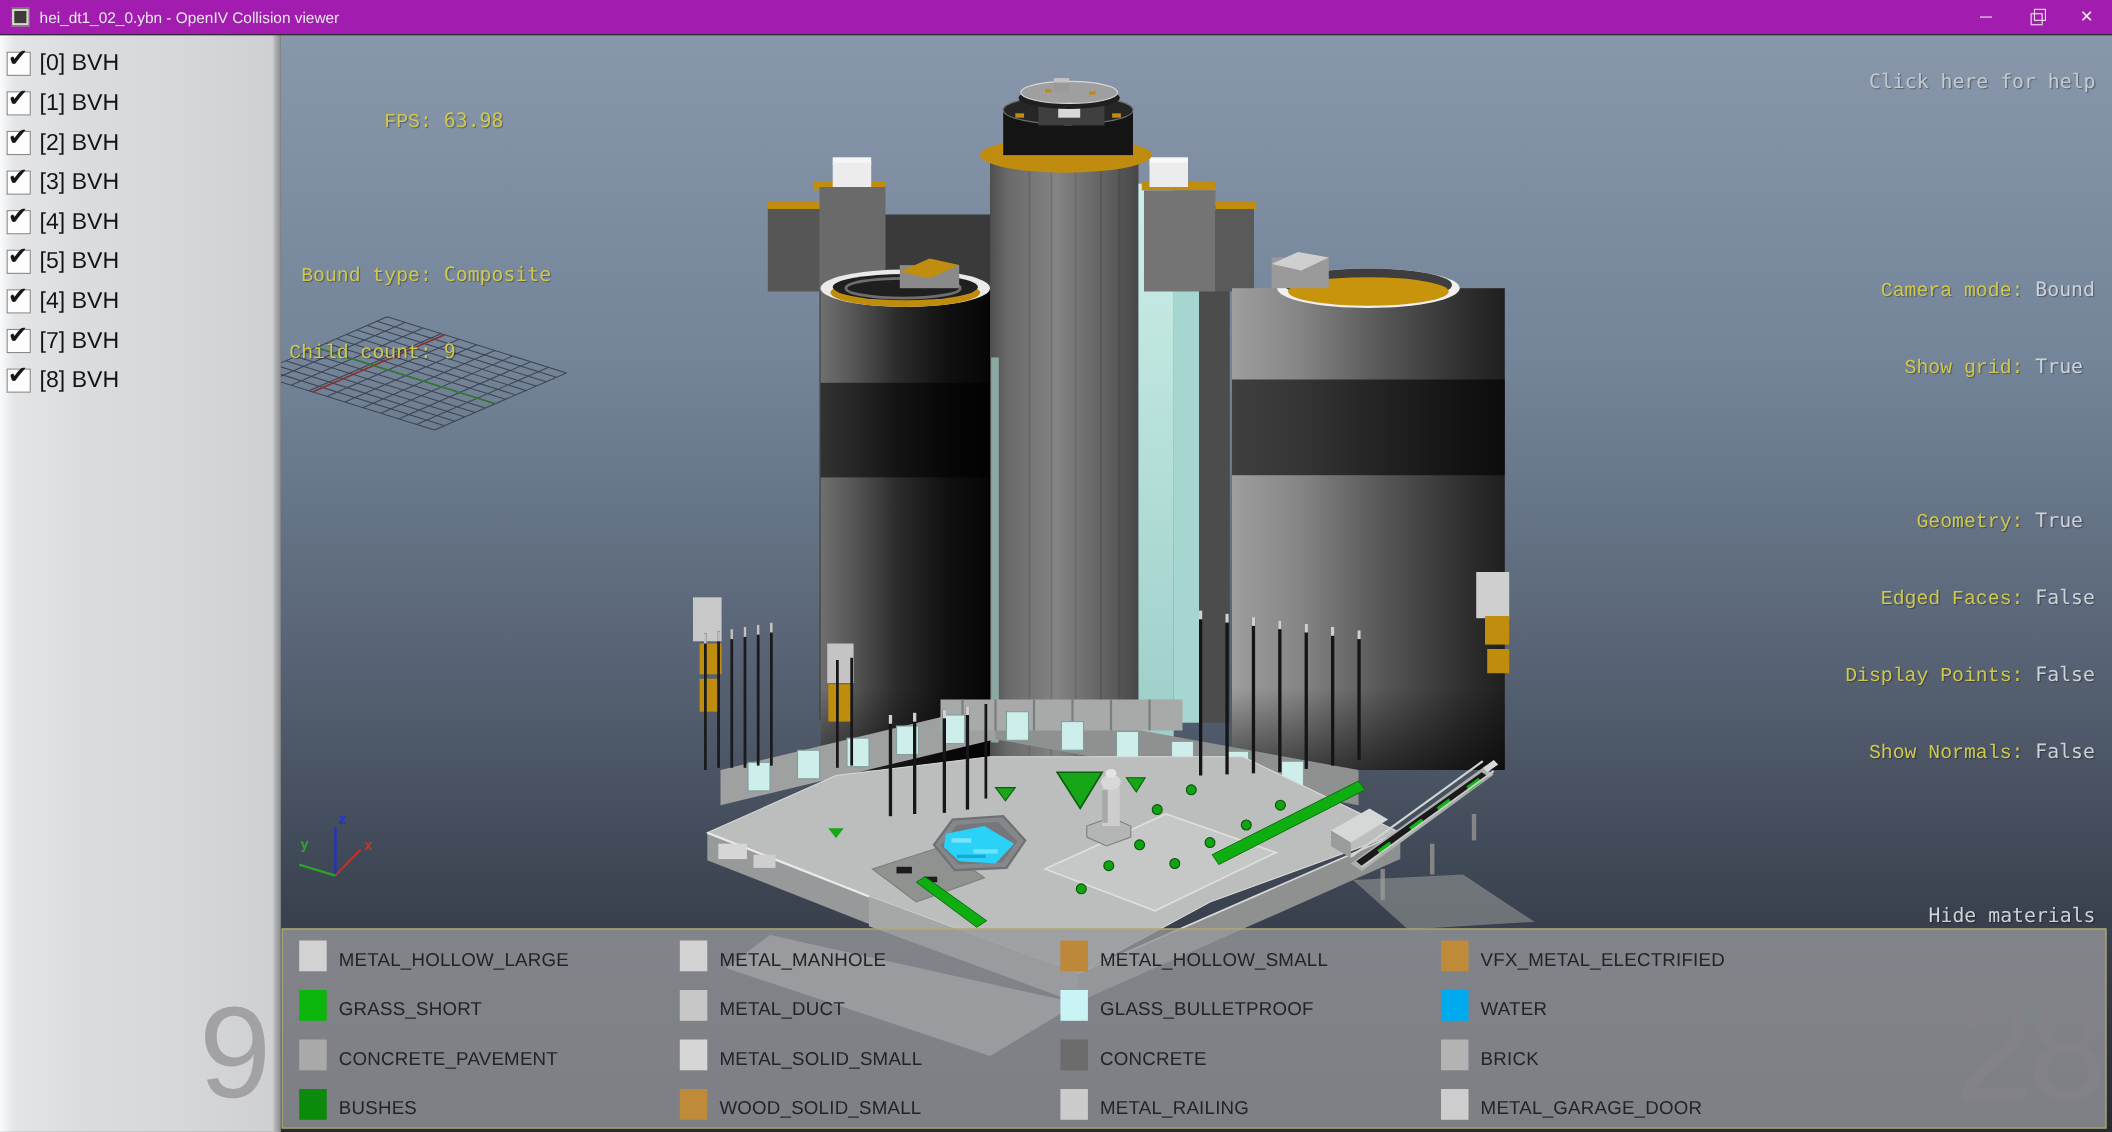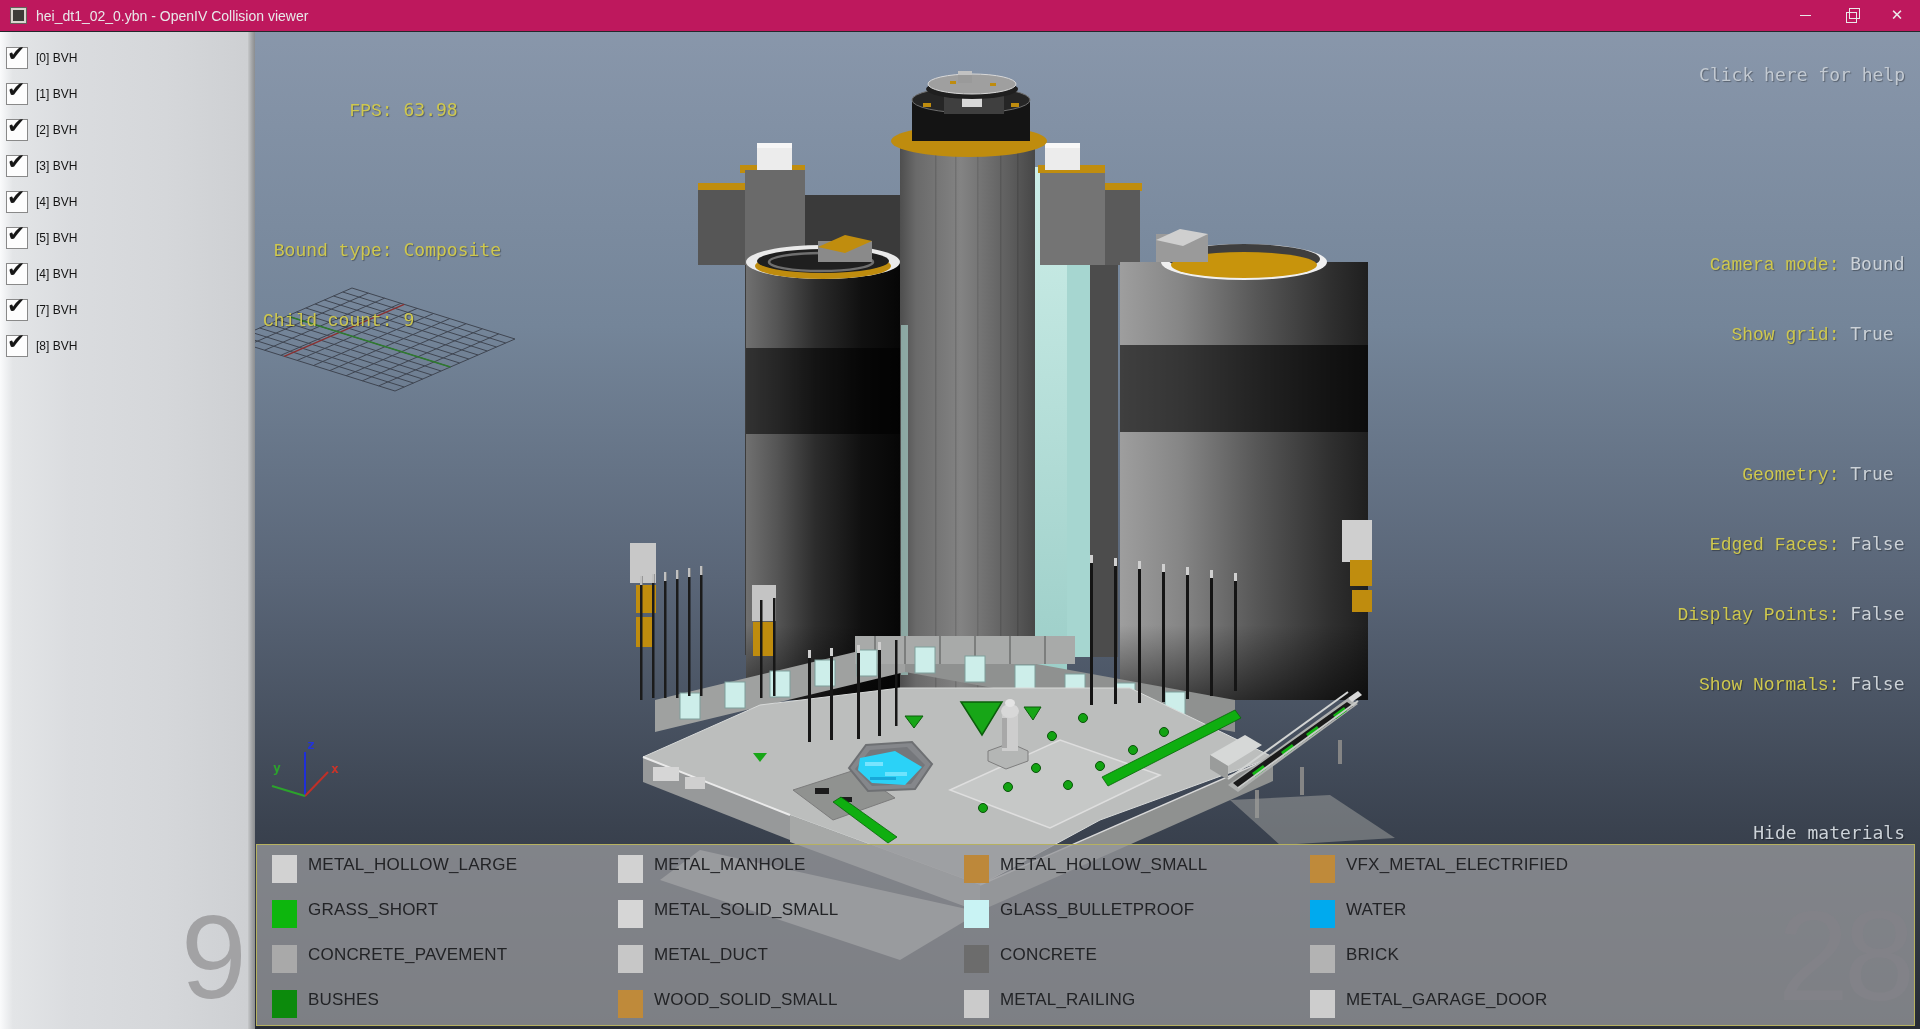--- a/index.html
+++ b/index.html
@@ -1,20 +1,20 @@
 <!DOCTYPE html>
 <html><head>
 <meta charset="utf-8">
 <style>
   html,body{margin:0;padding:0;}
   body{width:1920px;height:1029px;overflow:hidden;background:#15181d;position:relative;
        font-family:"Liberation Sans",sans-serif;-webkit-font-smoothing:antialiased;}
 
   
-  .titlebar{position:absolute;left:0;top:0;width:1920px;height:31px;background:#be185d;
+  .titlebar{position:absolute;left:0;top:0;width:1920px;height:31px;background:#a21caf;
             border-bottom:1px solid #24272c;display:flex;align-items:center;z-index:50;}
   .app-icon{width:17px;height:17px;margin:0 9px 0 10px;background:#d9d6cf;border:1px solid #64615a;
             position:relative;box-sizing:border-box;}
   .app-icon::after{content:"";position:absolute;left:2px;top:2px;right:2px;bottom:2px;background:#3c3b37;}
   .title-text{color:#e8e9ea;font-size:14px;}
   .win-controls{margin-left:auto;display:flex;height:31px;}
   .win-btn{width:46px;height:31px;display:flex;align-items:center;justify-content:center;cursor:default;}
   .glyph-min{width:11px;height:1px;background:#e9e9e9;display:block;}
   .glyph-restore{position:relative;width:9px;height:9px;border:1px solid #e9e9e9;display:block;margin-top:3px;}
   .glyph-restore::before{content:"";position:absolute;left:2px;top:-5px;width:9px;height:9px;border:1px solid #e9e9e9;}
@@ -23,21 +23,21 @@
 
   
   .sidebar{position:absolute;left:0;top:31px;width:255px;bottom:0;z-index:40;
            background:linear-gradient(90deg,#fafbfc 0%,#e3e5e7 5%,#dadcdf 28%,#d5d7da 65%,#cdcfd2 100%);}
   .bvh-list{padding-top:9px;}
   .bvh-row{display:flex;align-items:center;height:36px;padding-left:6px;}
   .cb{width:20px;height:20px;background:#fdfdfd;border:1px solid #898989;box-sizing:content-box;
       position:relative;flex:0 0 auto;}
   .check-mark{position:absolute;left:0px;top:-5px;font-size:22px;font-weight:bold;color:#161616;
               font-family:"DejaVu Sans",sans-serif;line-height:22px;}
-  .bvh-label{margin-left:8px;font-size:12px;color:#141414;}
+  .bvh-label{margin-left:8px;font-size:21px;color:#141414;}
   .sidebar-watermark{position:absolute;left:181px;bottom:22px;font-size:118px;line-height:100px;
                      color:#a2a2a4;font-weight:400;letter-spacing:-2px;}
   .splitter{position:absolute;right:0;top:0;bottom:0;width:7px;
             background:linear-gradient(90deg,#c6c8ca,#a2a4a6 55%,#8b8d8f);}
 
   
   .viewport{position:absolute;left:255px;top:31px;right:0;bottom:0;overflow:hidden;}
   .scene-svg{position:absolute;left:0;top:-6px;}
 
   .mono{font-family:"DejaVu Sans Mono",monospace;font-size:18px;line-height:17px;white-space:pre;}
@@ -50,21 +50,21 @@
   .help-line{color:#c3cad2;min-height:17px;}
   .hide-materials{position:absolute;right:15px;top:793px;color:#ccd2d8;cursor:pointer;
                   text-shadow:1px 1px 1px rgba(0,0,0,.4);}
 
   
   .materials-panel{position:absolute;left:256px;top:844px;width:1657px;height:180px;
                    background:rgba(150,151,155,.78);border:1px solid #b6b160;z-index:30;}
   .mat-grid{position:absolute;left:15px;top:1px;display:grid;
             grid-template-columns:repeat(4,346px);grid-template-rows:repeat(4,45px);
             grid-auto-flow:column;align-items:center;}
-  .mat-row{display:flex;align-items:flex-start;}
+  .mat-row{display:flex;align-items:flex-end;}
   .swatch{width:25px;height:28px;margin-right:11px;flex:0 0 auto;}
   .mat-label{font-size:17px;color:#222326;letter-spacing:.2px;}
   .panel-watermark{position:absolute;right:4px;bottom:20px;font-size:128px;line-height:98px;
                    color:#828288;letter-spacing:-5px;}
 </style>
 </head>
 <body>
 
 <div class="titlebar">
   <span class="app-icon"></span>
@@ -494,30 +494,30 @@
         <span class="swatch" style="background: rgb(12, 138, 12);"></span>
         <span class="mat-label">BUSHES</span>
       </div>
 
       <div class="mat-row">
         <span class="swatch" style="background: rgb(210, 210, 210);"></span>
         <span class="mat-label">METAL_MANHOLE</span>
       </div>
 
       <div class="mat-row">
+        <span class="swatch" style="background: rgb(199, 199, 199);"></span>
+        <span class="mat-label">METAL_DUCT</span>
+      </div>
+
+      <div class="mat-row">
         <span class="swatch" style="background: rgb(214, 214, 214);"></span>
         <span class="mat-label">METAL_SOLID_SMALL</span>
       </div>
 
       <div class="mat-row">
-        <span class="swatch" style="background: rgb(199, 199, 199);"></span>
-        <span class="mat-label">METAL_DUCT</span>
-      </div>
-
-      <div class="mat-row">
         <span class="swatch" style="background: rgb(191, 138, 58);"></span>
         <span class="mat-label">WOOD_SOLID_SMALL</span>
       </div>
 
       <div class="mat-row">
         <span class="swatch" style="background: rgb(189, 136, 58);"></span>
         <span class="mat-label">METAL_HOLLOW_SMALL</span>
       </div>
 
       <div class="mat-row">

